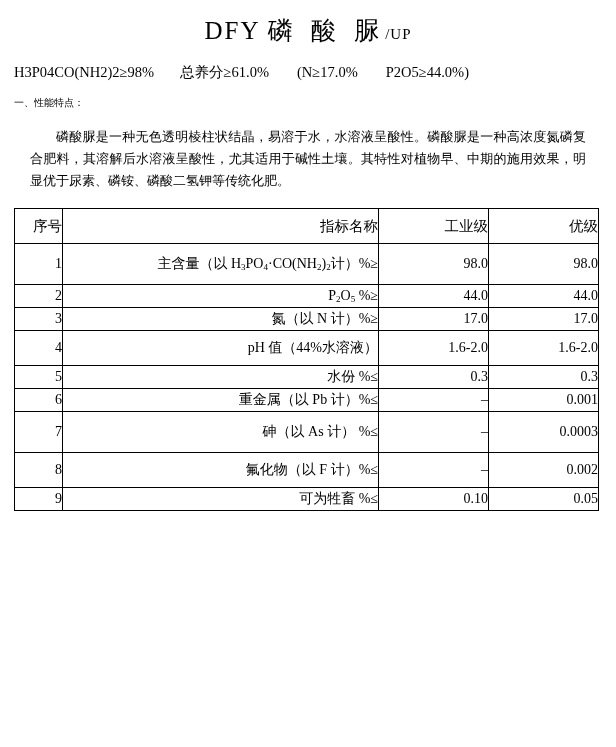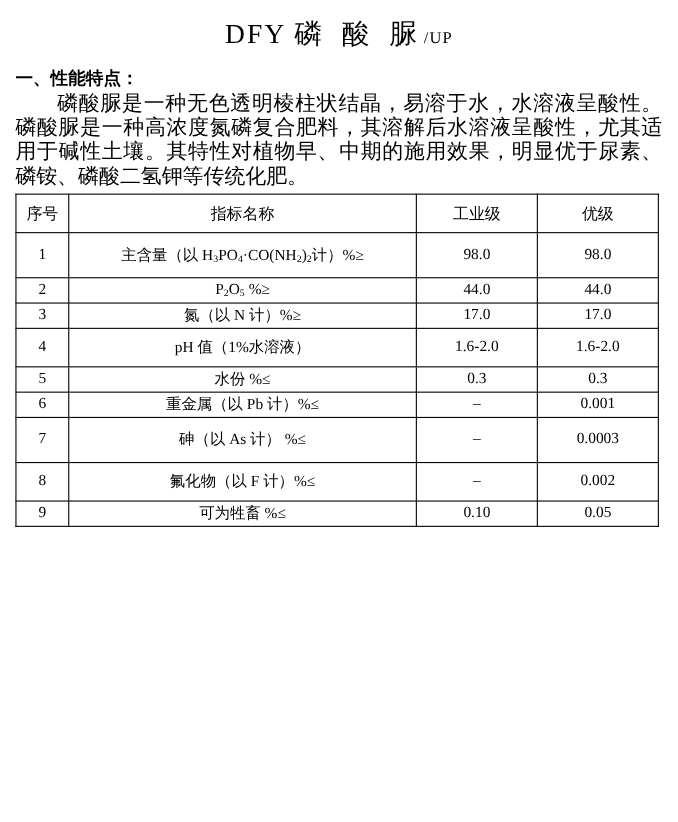--- a/index.html
+++ b/index.html
@@ -45,42 +45,41 @@
     font-size: 14.5px;
     margin-top: 16px;
     margin-bottom: 4px;
     white-space: nowrap;
     font-family: "Liberation Serif", "DejaVu Serif", serif;
   }
   .formula-line .gap2 { display:inline-block; width: 26px; }
   .formula-line .gap3 { display:inline-block; width: 28px; }
 
   .section-head {
-    font-size: 16px;
+    font-size: 10px;
     margin-top: 14px;
     margin-bottom: 2px;
-    font-weight: bold;
   }
   .para {
-    font-size: 19px;
+    font-size: 13px;
     line-height: 22px;
     text-align: justify;
     text-indent: 2em;
-    margin: 0;
+    margin: 16px;
   }
 
   table.spec {
     border-collapse: collapse;
     width: 584px;
     margin-top: 4px;
     table-layout: fixed;
   }
   table.spec td, table.spec th {
     border: 1px solid #000000;
-    text-align: center;
+    text-align: right;
     font-size: 14px;
     font-weight: normal;
     padding: 0;
     height: 22px;
   }
   table.spec tr.hrow td { height: 34px; font-size: 14.5px; }
   table.spec tr.tall td { height: 34px; }
   table.spec tr.xtall td { height: 40px; }
   .col-no { width: 48px; }
   .col-name { width: 316px; }
@@ -93,20 +92,23 @@
 </head>
 <body>
 
 <div class="page">
 
   <div class="title">
     <span class="dfy">DFY</span>
     <span class="cn">磷 酸 脲</span><span class="up">/UP</span>
   </div>
 
+  <div class="formula-line">
+    <span>H3P04CO(NH2)2≥98%</span><span class="gap2"></span><span>总养分≥61.0%</span><span class="gap3"></span><span>(N≥17.0%</span><span class="gap3"></span><span>P2O5≥44.0%)</span>
+  </div>
 
   <div class="section-head">一、性能特点：</div>
   <p class="para">磷酸脲是一种无色透明棱柱状结晶，易溶于水，水溶液呈酸性。磷酸脲是一种高浓度氮磷复合肥料，其溶解后水溶液呈酸性，尤其适用于碱性土壤。其特性对植物早、中期的施用效果，明显优于尿素、磷铵、磷酸二氢钾等传统化肥。</p>
 
 
   <table class="spec">
     <colgroup>
       <col class="col-no">
         <col class="col-name">
         <col class="col-ind">
@@ -132,21 +134,21 @@
         <td>44.0</td>
       </tr>
       <tr>
         <td>3</td>
         <td>氮（以 N 计）%≥</td>
         <td>17.0</td>
         <td>17.0</td>
       </tr>
       <tr class="tall">
         <td>4</td>
-        <td>pH 值（1%水溶液）</td>
+        <td>pH 值（44%水溶液）</td>
         <td>1.6-2.0</td>
         <td>1.6-2.0</td>
       </tr>
       <tr>
         <td>5</td>
         <td>水份 %≤</td>
         <td>0.3</td>
         <td>0.3</td>
       </tr>
       <tr>

